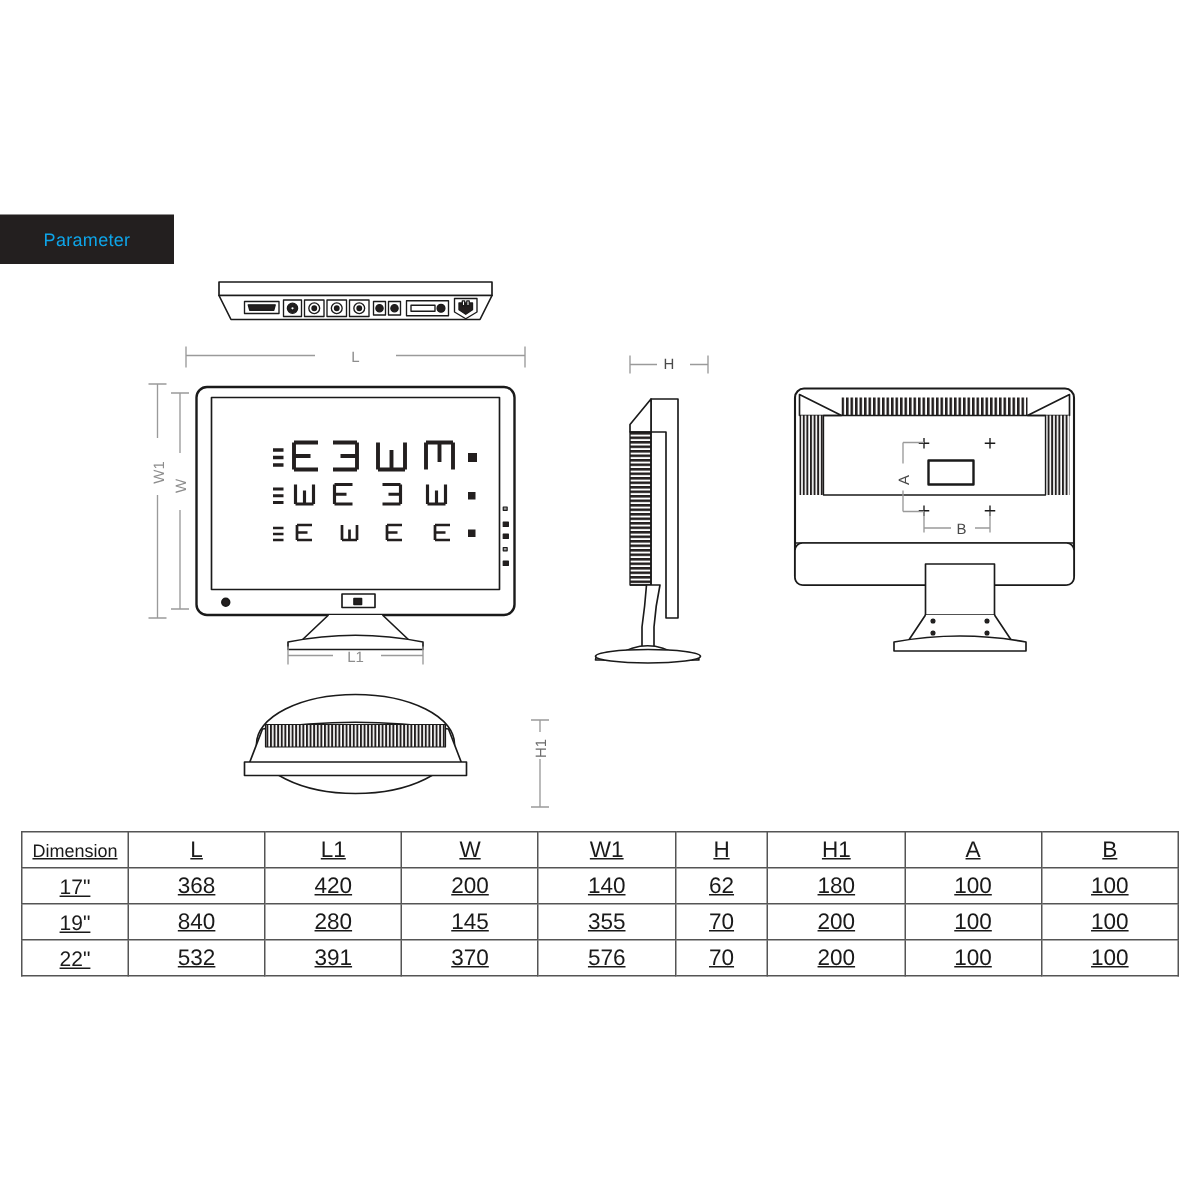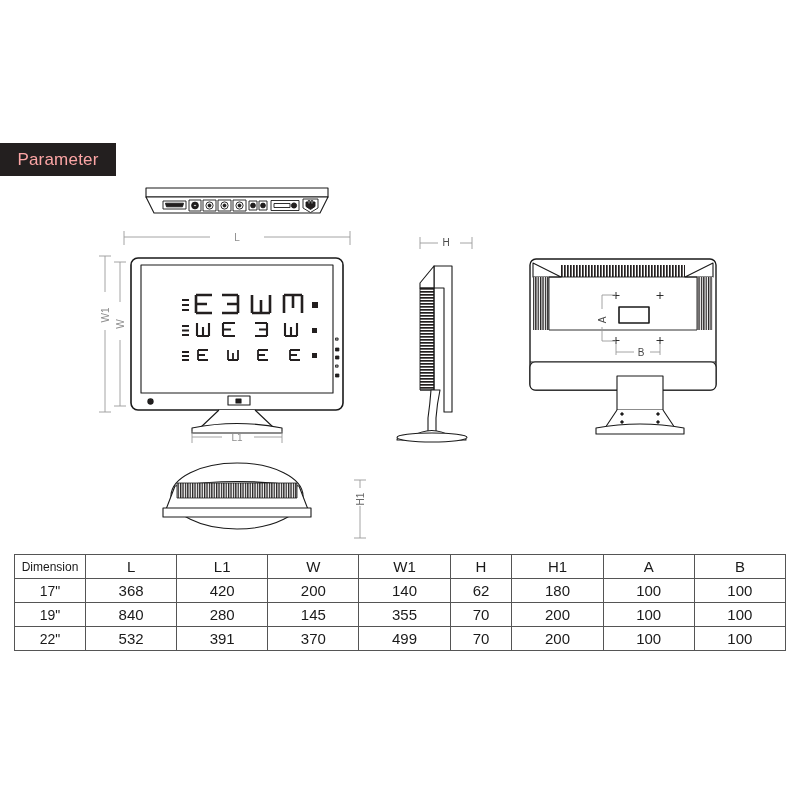--- a/index.html
+++ b/index.html
@@ -6,43 +6,44 @@
   body{
     width:800px;height:800px;background:#ffffff;
     font-family:"Liberation Sans", sans-serif;
     position:relative;overflow:hidden;
   }
   #stage{position:absolute;left:0;top:0;width:800px;height:800px;}
 
   
   .banner{
     position:absolute;left:0;top:143px;height:33px;width:116px;
-    background:#231f1f;color:#fca5a5;
+    background:#231f1f;color:#0ea5e9;
     display:flex;align-items:center;justify-content:center;
-    font-size:17px;letter-spacing:.2px;
+    font-size:12px;letter-spacing:.2px;
   }
 
   
   #draw{position:absolute;left:0;top:0;}
 
   
   .spec-table{
     position:absolute;left:14px;top:554px;width:772px;
     border-collapse:collapse;
     font-family:"Liberation Sans", sans-serif;
   }
   .spec-table td,.spec-table th{
     border:1px solid #ララ;
     border:1px solid #555;
     text-align:center;
     font-weight:normal;
     color:#1a1a1a;
     padding:0;
     height:23px;
     font-size:15px;
+    text-decoration:underline;
   }
   .spec-table th:first-child{font-size:12px;}
   .spec-table td:first-child{font-size:14px;}
   .col-dim{width:70px;}
 </style>
 </head>
 <body>
 
 <div id="stage">
 
@@ -308,21 +309,21 @@
         <td>70</td>
         <td>200</td>
         <td>100</td>
         <td>100</td>
       </tr>
       <tr>
         <td>22"</td>
         <td>532</td>
         <td>391</td>
         <td>370</td>
-        <td>499</td>
+        <td>576</td>
         <td>70</td>
         <td>200</td>
         <td>100</td>
         <td>100</td>
       </tr>
     </tbody>
   </table>
 
 </div>
 

